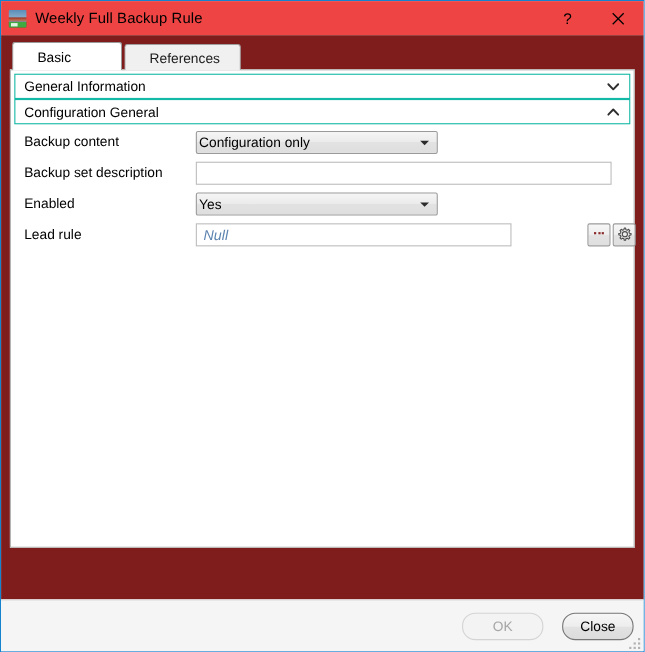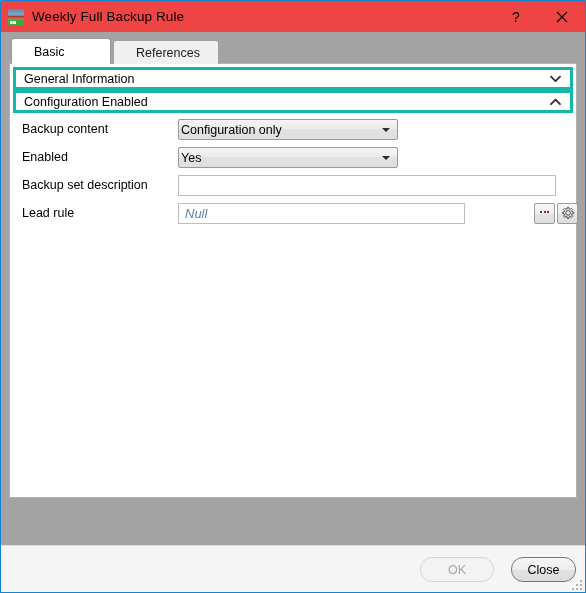--- a/index.html
+++ b/index.html
@@ -90,21 +90,21 @@
     color: #000;
     padding: 0;
   }
   .title-btn.help { font-size: 14px; }
   .title-btn.close svg { display: block; }
 
   
   .content {
     flex: 1 1 auto;
     position: relative;
-    background: #a3a3a3;
+    background: #7f1d1d;
     padding: 0;
   }
 
   
   .tabstrip {
     position: absolute;
     left: 10px;
     top: 7px;
     height: 25px;
     display: flex;
@@ -153,21 +153,21 @@
     z-index: 1;
   }
 
   
   .expander {
     position: absolute;
     left: 3px;
     right: 3px;
     height: 23px;
     box-sizing: border-box;
-    border: 3px solid #14b8a6;
+    border: 1px solid #14b8a6;
     background: #ffffff;
     display: flex;
     align-items: center;
     cursor: default;
   }
   .expander.general { top: 3px; }
   .expander.config  { top: 26px; }
   .expander-label {
     margin-left: 8px;
     font-size: 12.5px;
@@ -395,49 +395,49 @@
       <div class="expander general">
         <span class="expander-label">General Information</span>
         <span class="expander-chev">
           <svg width="11" height="8" viewBox="0 0 11 8">
             <path d="M1 1.6 L5.5 6.2 L10 1.6" fill="none" stroke="#303030" stroke-width="1.8" stroke-linecap="round" stroke-linejoin="round"></path>
           </svg>
         </span>
       </div>
 
       <div class="expander config">
-        <span class="expander-label">Configuration Enabled</span>
+        <span class="expander-label">Configuration General</span>
         <span class="expander-chev">
           <svg width="11" height="8" viewBox="0 0 11 8">
             <path d="M1 6.2 L5.5 1.6 L10 6.2" fill="none" stroke="#303030" stroke-width="1.8" stroke-linecap="round" stroke-linejoin="round"></path>
           </svg>
         </span>
       </div>
 
       <div class="form">
 
         <div class="row">
           <span class="label">Backup content</span>
           <div class="combo">
             <span class="combo-text">Configuration only</span>
             <span class="combo-arrow"></span>
           </div>
         </div>
 
         <div class="row">
+          <span class="label">Backup set description</span>
+          <input class="textbox description" type="text" value="" style="">
+        </div>
+
+        <div class="row">
           <span class="label">Enabled</span>
           <div class="combo">
             <span class="combo-text">Yes</span>
             <span class="combo-arrow"></span>
           </div>
-        </div>
-
-        <div class="row">
-          <span class="label">Backup set description</span>
-          <input class="textbox description" type="text" value="" style="">
         </div>
 
         <div class="row">
           <span class="label">Lead rule</span>
           <div class="leadrule-box">
             <span class="null-text">Null</span>
           </div>
           <button class="small-btn browse">
             <span class="browse-dots">
                 <i></i>

